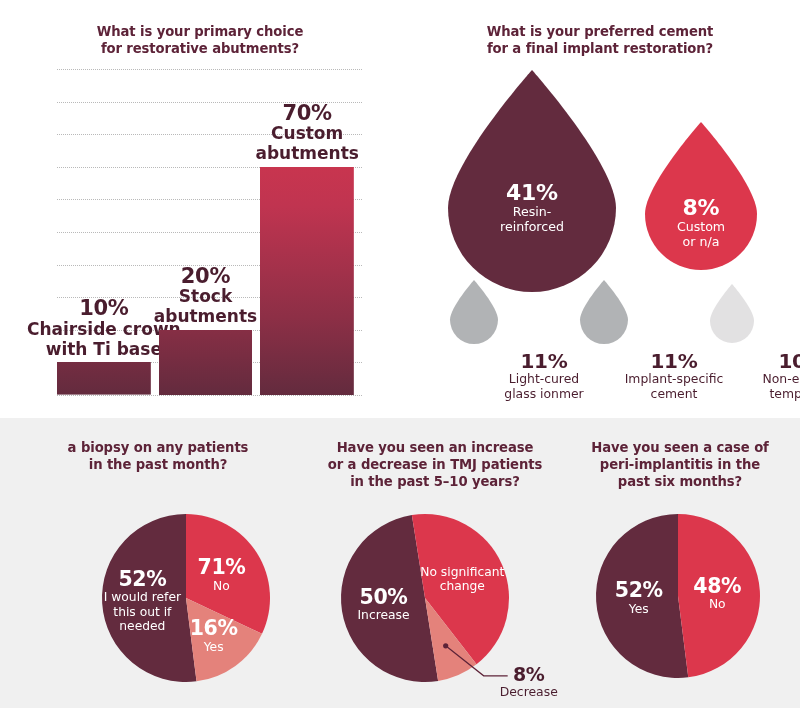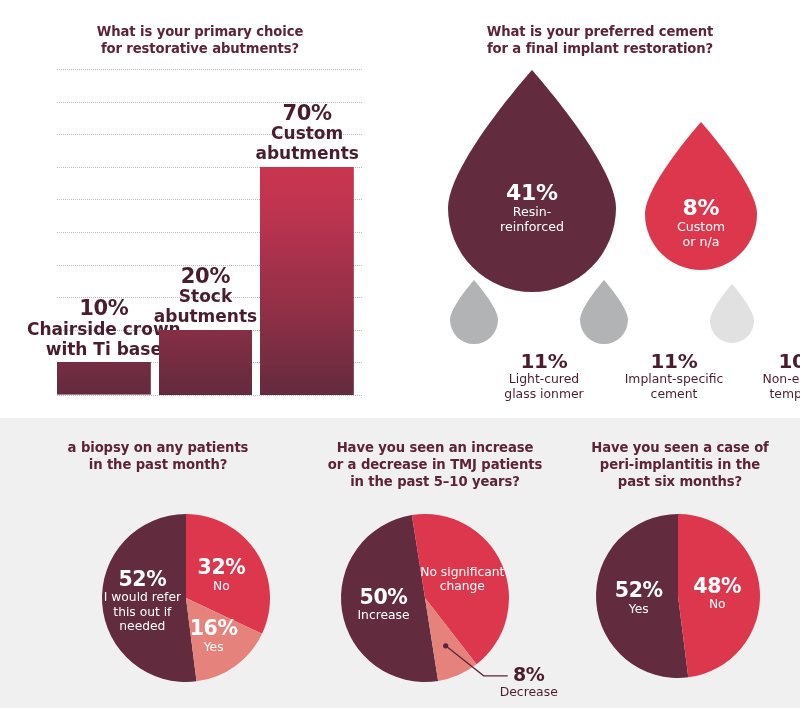--- a/index.html
+++ b/index.html
@@ -306,21 +306,21 @@
               <path d="M 178 180 L 254.00547240714565 215.76546049146611 A 84 84 0 0 1 188.52799161940155 263.3376349104161 Z" fill="#e4827b"></path>
             </svg>
           </div>
           <div class="pie-lab multi" style="left: 134.406px; top: 182.743px; transform: translate(-50%, -50%);">
             <span class="pct">52%</span>
             <span class="lab">I would refer</span>
             <span class="lab">this out if</span>
             <span class="lab">needed</span>
           </div>
           <div class="pie-lab" style="left: 213.462px; top: 157.495px; transform: translate(-50%, -50%);">
-            <span class="pct">32%</span>
+            <span class="pct">71%</span>
             <span class="lab">No</span>
           </div>
           <div class="pie-lab" style="left: 205.649px; top: 218.056px; transform: translate(-50%, -50%);">
             <span class="pct">16%</span>
             <span class="lab">Yes</span>
           </div>
         </div>
         <div class="pie-panel" style="left: 285px; width: 300px;">
           <div class="pie-title q-title">
             <div>Have you seen an increase</div>

